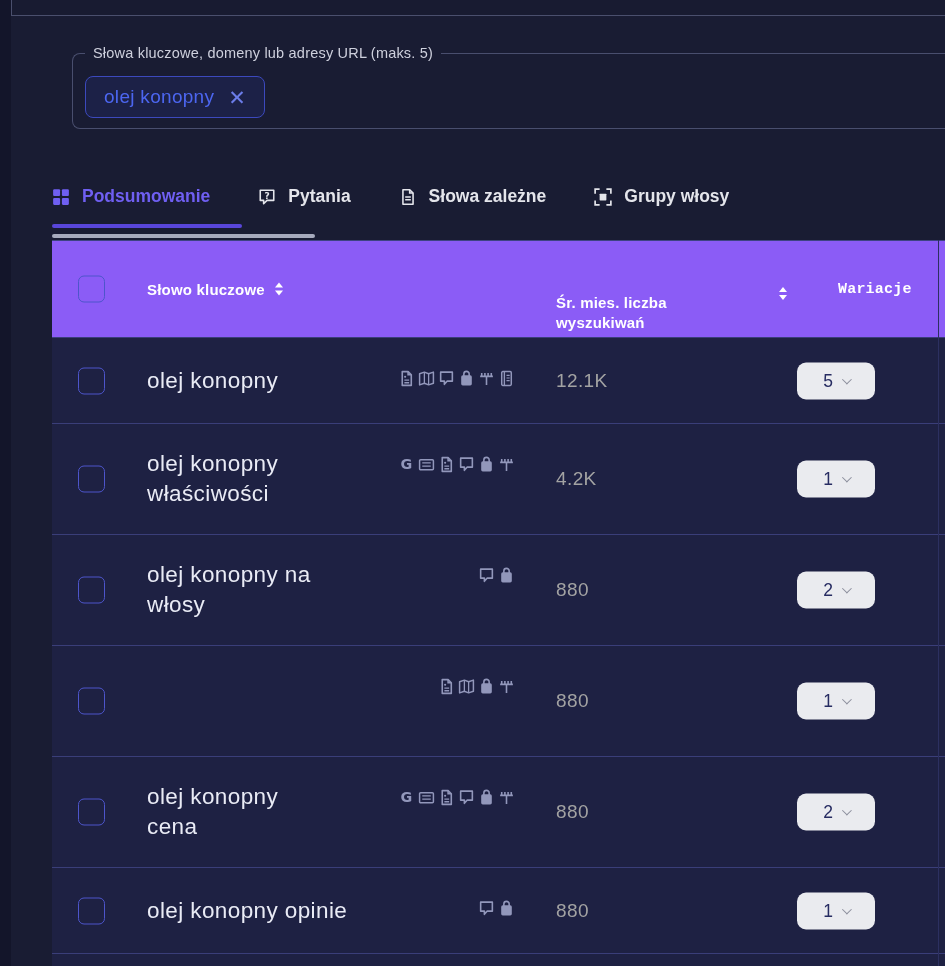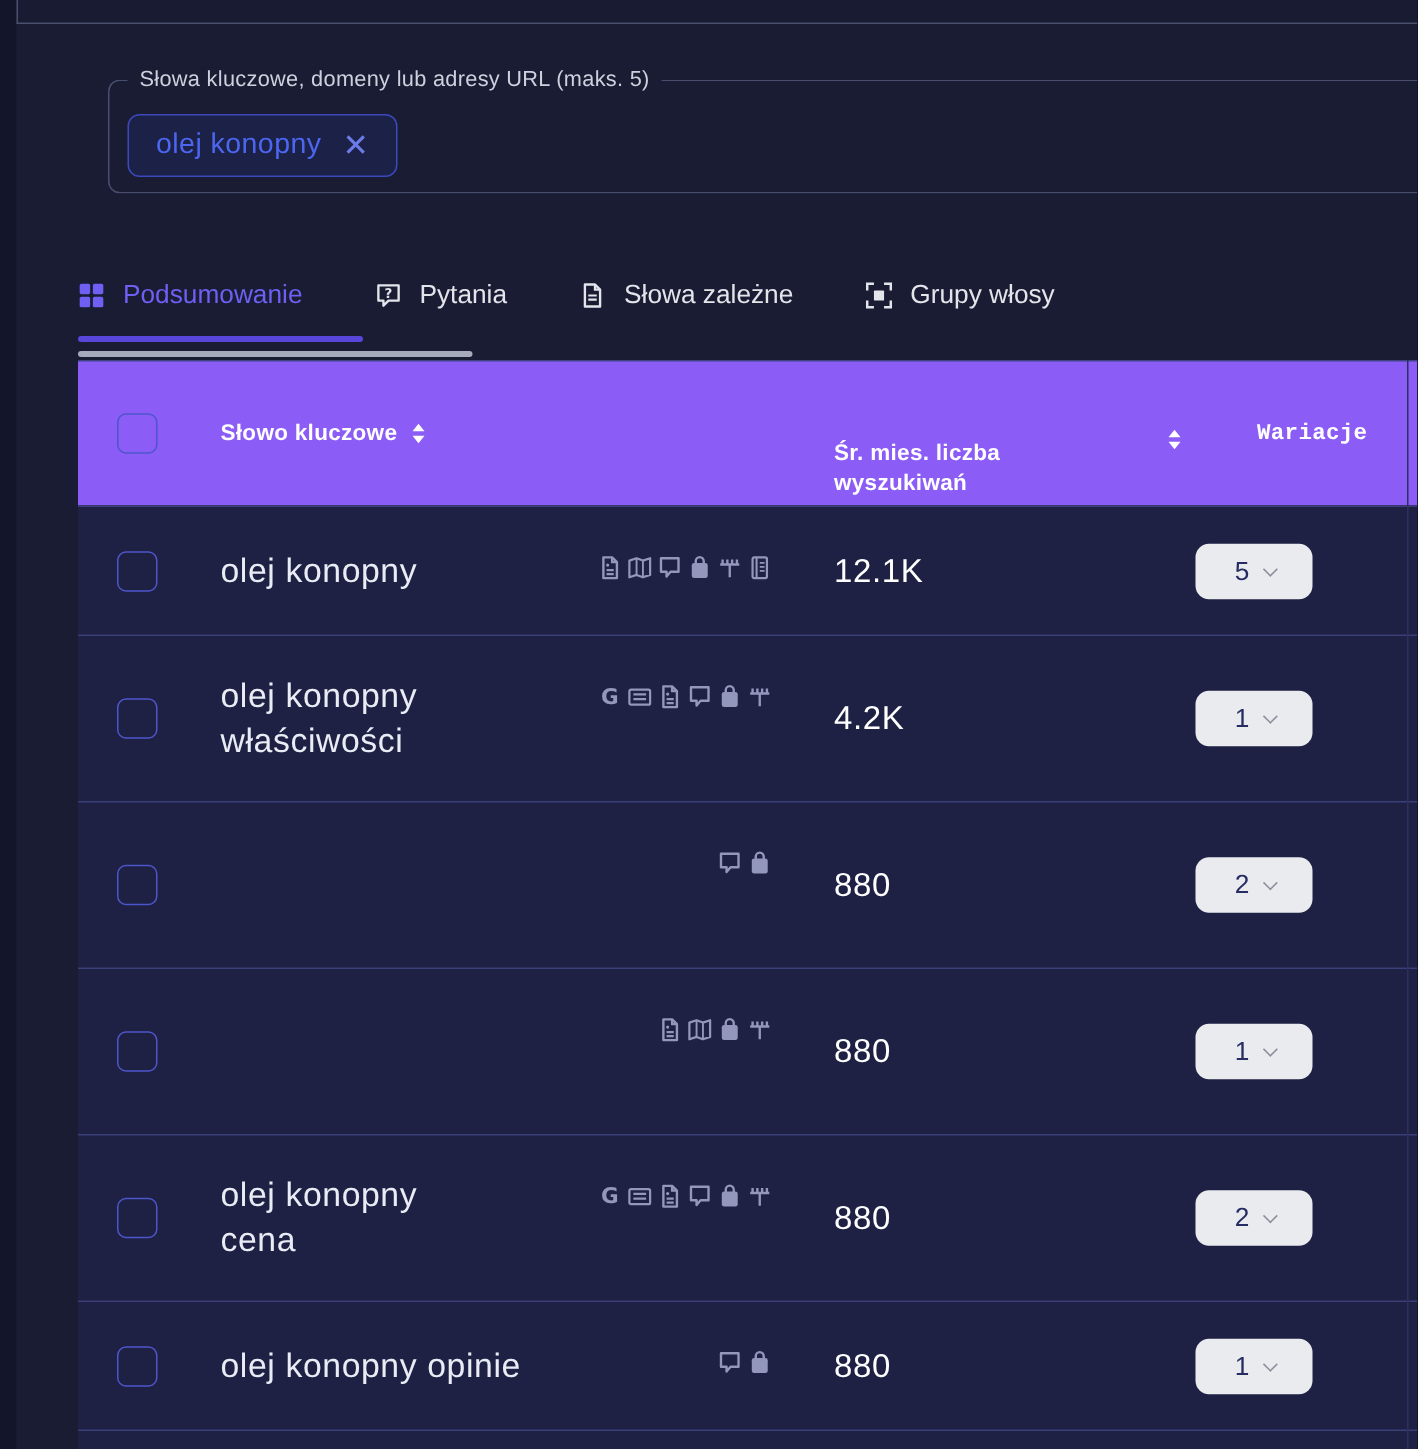--- a/index.html
+++ b/index.html
@@ -34,21 +34,21 @@
   .chip {
     position:absolute; left:12px; top:22px; height:42px;
     display:inline-flex; align-items:center; gap:14px; padding:0 18px;
     border:1px solid #3c49bd; border-radius:8px; background:#1c2147;
     cursor:pointer;
   }
   .chip .chip-label { color:#4c66f0; font-size:19px; font-weight:500; letter-spacing:.3px; }
   .chip .chip-close { color:#6b7ce8; font-size:21px; line-height:1; font-weight:400; }
   
   .tabs { position:absolute; left:41px; top:186px; display:flex; gap:48px; }
-  .tab { display:flex; align-items:center; gap:12px; color:#e4e5eb; font-size:17.5px; font-weight:400; cursor:pointer; white-space:nowrap; }
+  .tab { display:flex; align-items:center; gap:12px; color:#e4e5eb; font-size:17.5px; font-weight:700; cursor:pointer; white-space:nowrap; }
   .tab.active { color:#6f5ff2; }
   .tab .t-icon { width:18px; height:18px; display:inline-block; }
   .tab .t-icon svg { width:100%; height:100%; }
   .tab-underline { position:absolute; left:41px; top:224px; width:190px; height:3.5px; background:#5946da; border-radius:2px; }
   .tab-scrollbar { position:absolute; left:41px; top:234px; width:263px; height:4px; background:#a6aabd; border-radius:2px; }
   
   .table { position:absolute; left:41px; top:240px; right:0; bottom:0; }
   .thead {
     position:relative; height:97px; background:#8b5cf6;
     border-top:1.5px solid #3e4382; color:#fff;
@@ -76,21 +76,21 @@
     line-height:1.33; white-space:pre-line; cursor:pointer;
   }
   .serp-icons {
     position:absolute; top:32px; right:430px;
     display:flex; gap:3px; color:#9297bb;
   }
   .serp-icons .s-icon { width:17px; height:17px; display:inline-block; }
   .serp-icons svg { width:100%; height:100%; }
   .vol {
     position:absolute; left:504px; top:50%; transform:translateY(-50%);
-    color:#ffffff; font-size:22px; font-weight:400; letter-spacing:.4px;
+    color:#a3a3a3; font-size:19px; font-weight:400; letter-spacing:.4px;
   }
   .var-btn {
     position:absolute; left:745px; top:50%; transform:translateY(-50%);
     width:78px; height:37px; border:none; border-radius:9px; background:#eaebef;
     display:flex; align-items:center; justify-content:center; gap:9px; cursor:pointer;
   }
   .var-btn .v-num { color:#272c62; font-size:17.5px; font-weight:500; }
   .chev { width:7px; height:7px; border-right:1.6px solid #8b8e9c; border-bottom:1.6px solid #8b8e9c; transform:rotate(45deg) translateY(-2px); }
   .right-divider { position:absolute; top:0; bottom:0; left:886px; width:1px; background:#2c3060; }
   .hidden-defs { position:absolute; width:0; height:0; overflow:hidden; }
@@ -274,20 +274,22 @@
                 </svg></span>
             </div>
             <div class="vol">4.2K</div>
             <button class="var-btn">
               <span class="v-num">1</span>
               <span class="chev"></span>
             </button>
           </div>
           <div class="trow tall">
             <div class="checkbox"></div>
+            <div class="kw">olej konopny na
+włosy</div>
             <div class="serp-icons">
               <span class="s-icon"><svg>
                   <use href="#sym-serp-chat"></use>
                 </svg></span>
               <span class="s-icon"><svg>
                   <use href="#sym-serp-bag"></use>
                 </svg></span>
             </div>
             <div class="vol">880</div>
             <button class="var-btn">

